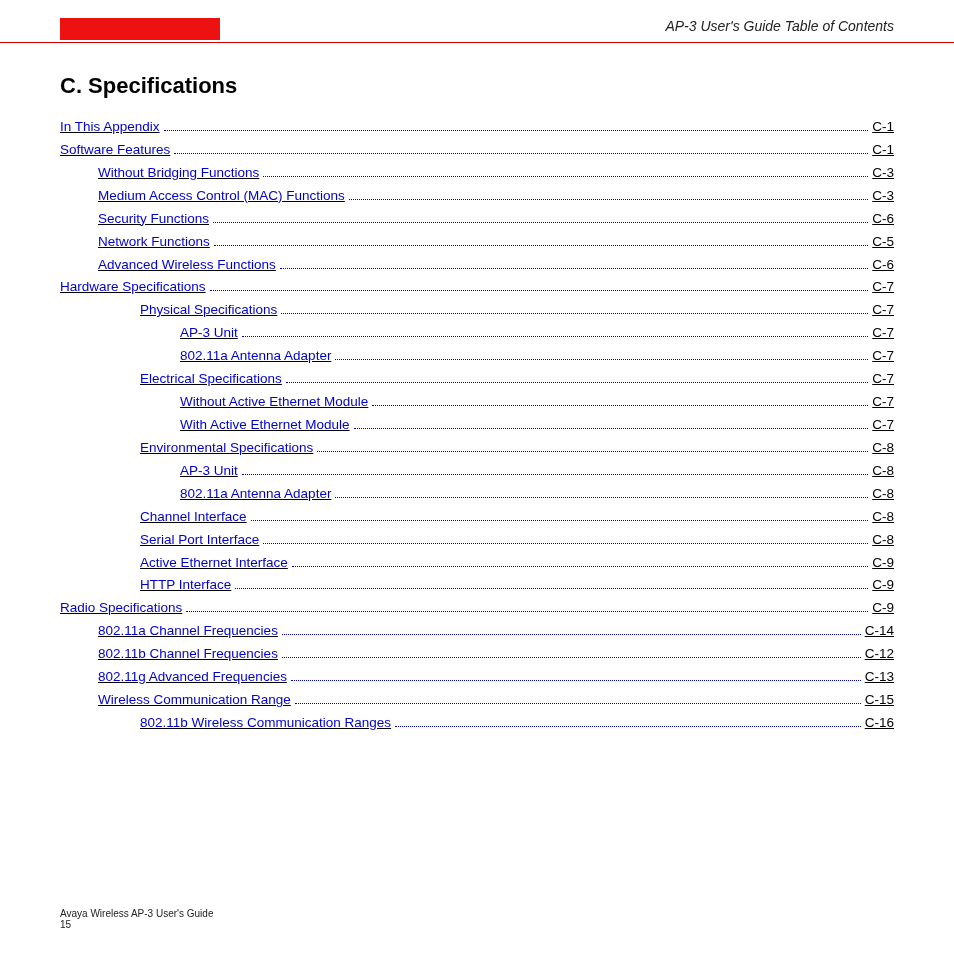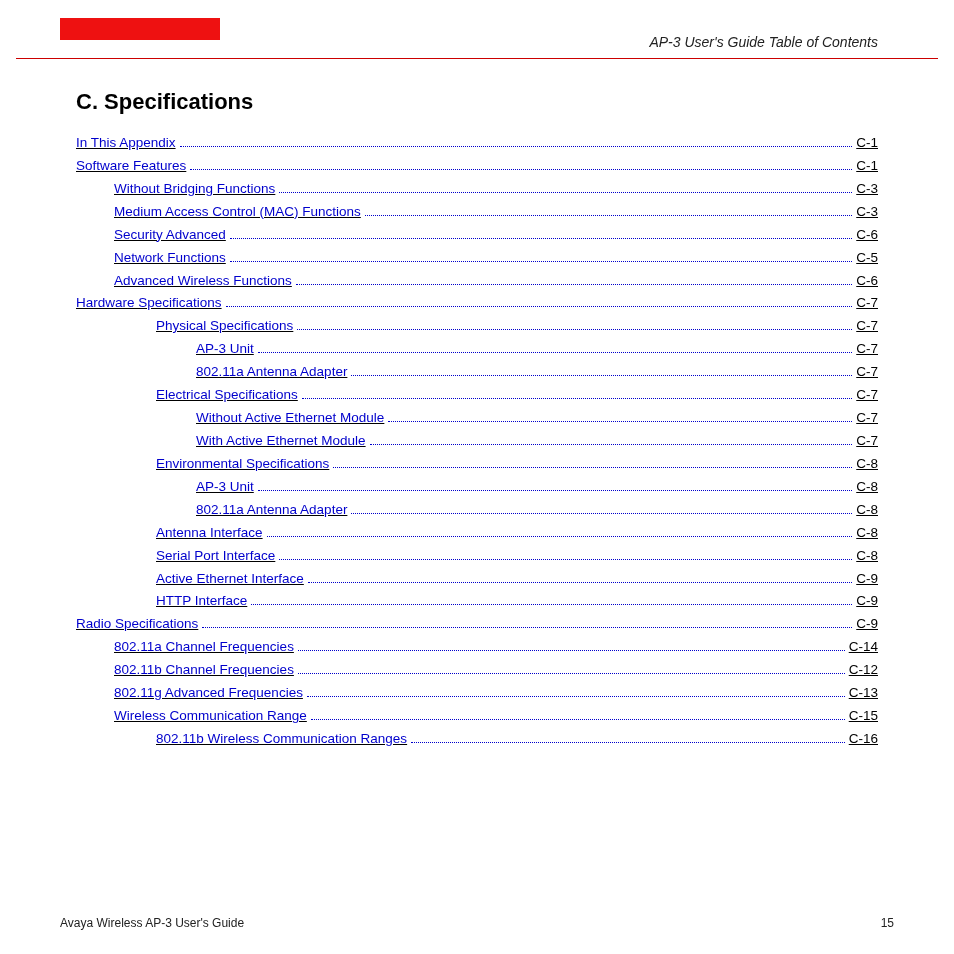--- a/index.html
+++ b/index.html
@@ -7,21 +7,21 @@
       font-family: Arial, sans-serif;
       background: #fff;
       width: 954px;
       min-height: 954px;
       position: relative;
     }
 
     .page {
       width: 954px;
       min-height: 954px;
-      padding: 16px;
+      padding: 0;
       position: relative;
     }
 
     
     .header {
       display: flex;
       align-items: center;
       justify-content: flex-end;
       padding: 18px 60px 8px 60px;
       border-bottom: 1.5px solid #cc0000;
@@ -96,22 +96,23 @@
     .indent-3 { padding-left: 120px; }
 
     
     .footer {
       position: absolute;
       bottom: 24px;
       left: 60px;
       right: 60px;
       display: flex;
       justify-content: space-between;
-      font-size: 12px;
+      font-size: 10px;
       color: #222;
+      flex-direction: column;
     }
   </style>
 </head>
 <body>
 
 <div class="page">
 
   <div class="header">
     <div class="header-red-bar"></div>
     <span class="header-title">AP-3 User's Guide Table of Contents</span>
@@ -135,21 +136,21 @@
           <a class="toc-link" href="#">Without Bridging Functions</a>
           <span class="toc-dots"></span>
           <span class="toc-page">C-3</span>
         </div>
         <div class="toc-item indent-1">
           <a class="toc-link" href="#">Medium Access Control (MAC) Functions</a>
           <span class="toc-dots"></span>
           <span class="toc-page">C-3</span>
         </div>
         <div class="toc-item indent-1">
-          <a class="toc-link" href="#">Security Advanced</a>
+          <a class="toc-link" href="#">Security Functions</a>
           <span class="toc-dots"></span>
           <span class="toc-page">C-6</span>
         </div>
         <div class="toc-item indent-1">
           <a class="toc-link" href="#">Network Functions</a>
           <span class="toc-dots"></span>
           <span class="toc-page">C-5</span>
         </div>
         <div class="toc-item indent-1">
           <a class="toc-link" href="#">Advanced Wireless Functions</a>
@@ -200,21 +201,21 @@
           <a class="toc-link" href="#">AP-3 Unit</a>
           <span class="toc-dots"></span>
           <span class="toc-page">C-8</span>
         </div>
         <div class="toc-item indent-3">
           <a class="toc-link" href="#">802.11a Antenna Adapter</a>
           <span class="toc-dots"></span>
           <span class="toc-page">C-8</span>
         </div>
         <div class="toc-item indent-2">
-          <a class="toc-link" href="#">Antenna Interface</a>
+          <a class="toc-link" href="#">Channel Interface</a>
           <span class="toc-dots"></span>
           <span class="toc-page">C-8</span>
         </div>
         <div class="toc-item indent-2">
           <a class="toc-link" href="#">Serial Port Interface</a>
           <span class="toc-dots"></span>
           <span class="toc-page">C-8</span>
         </div>
         <div class="toc-item indent-2">
           <a class="toc-link" href="#">Active Ethernet Interface</a>

